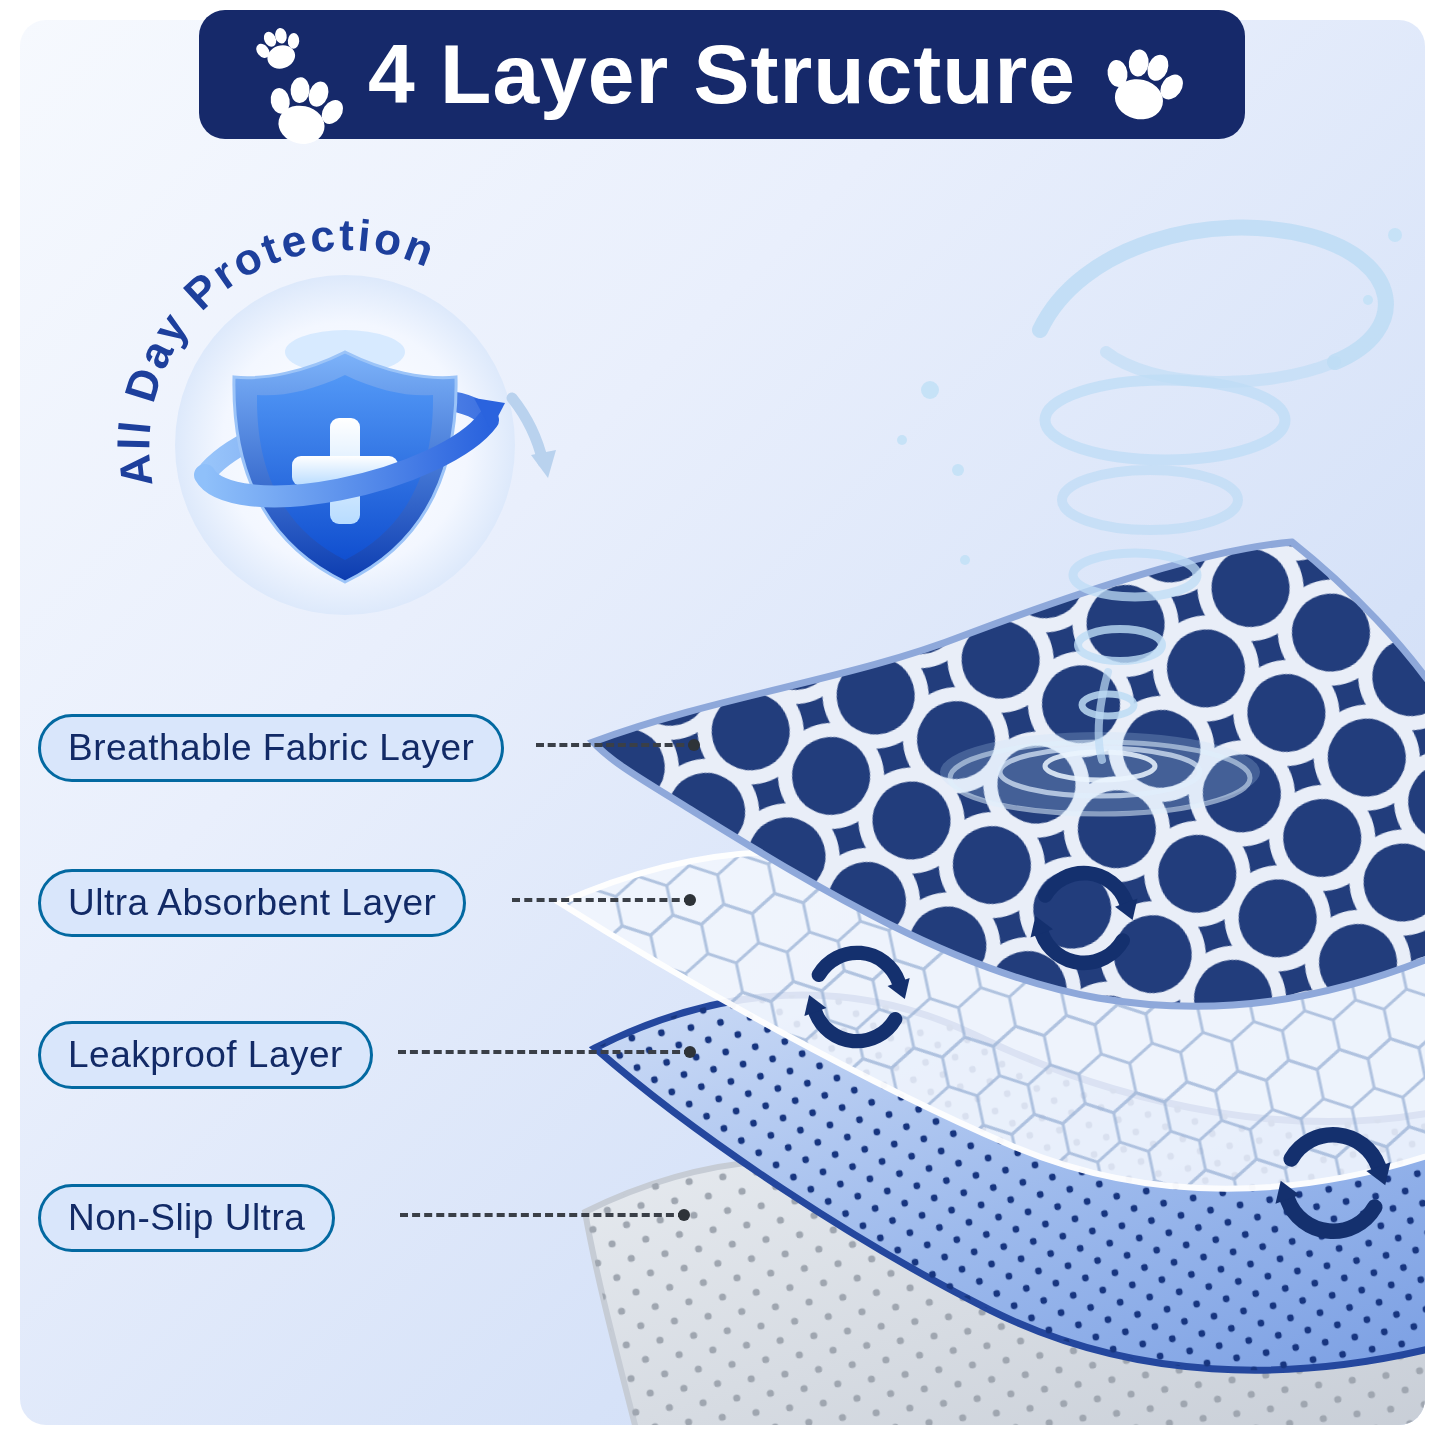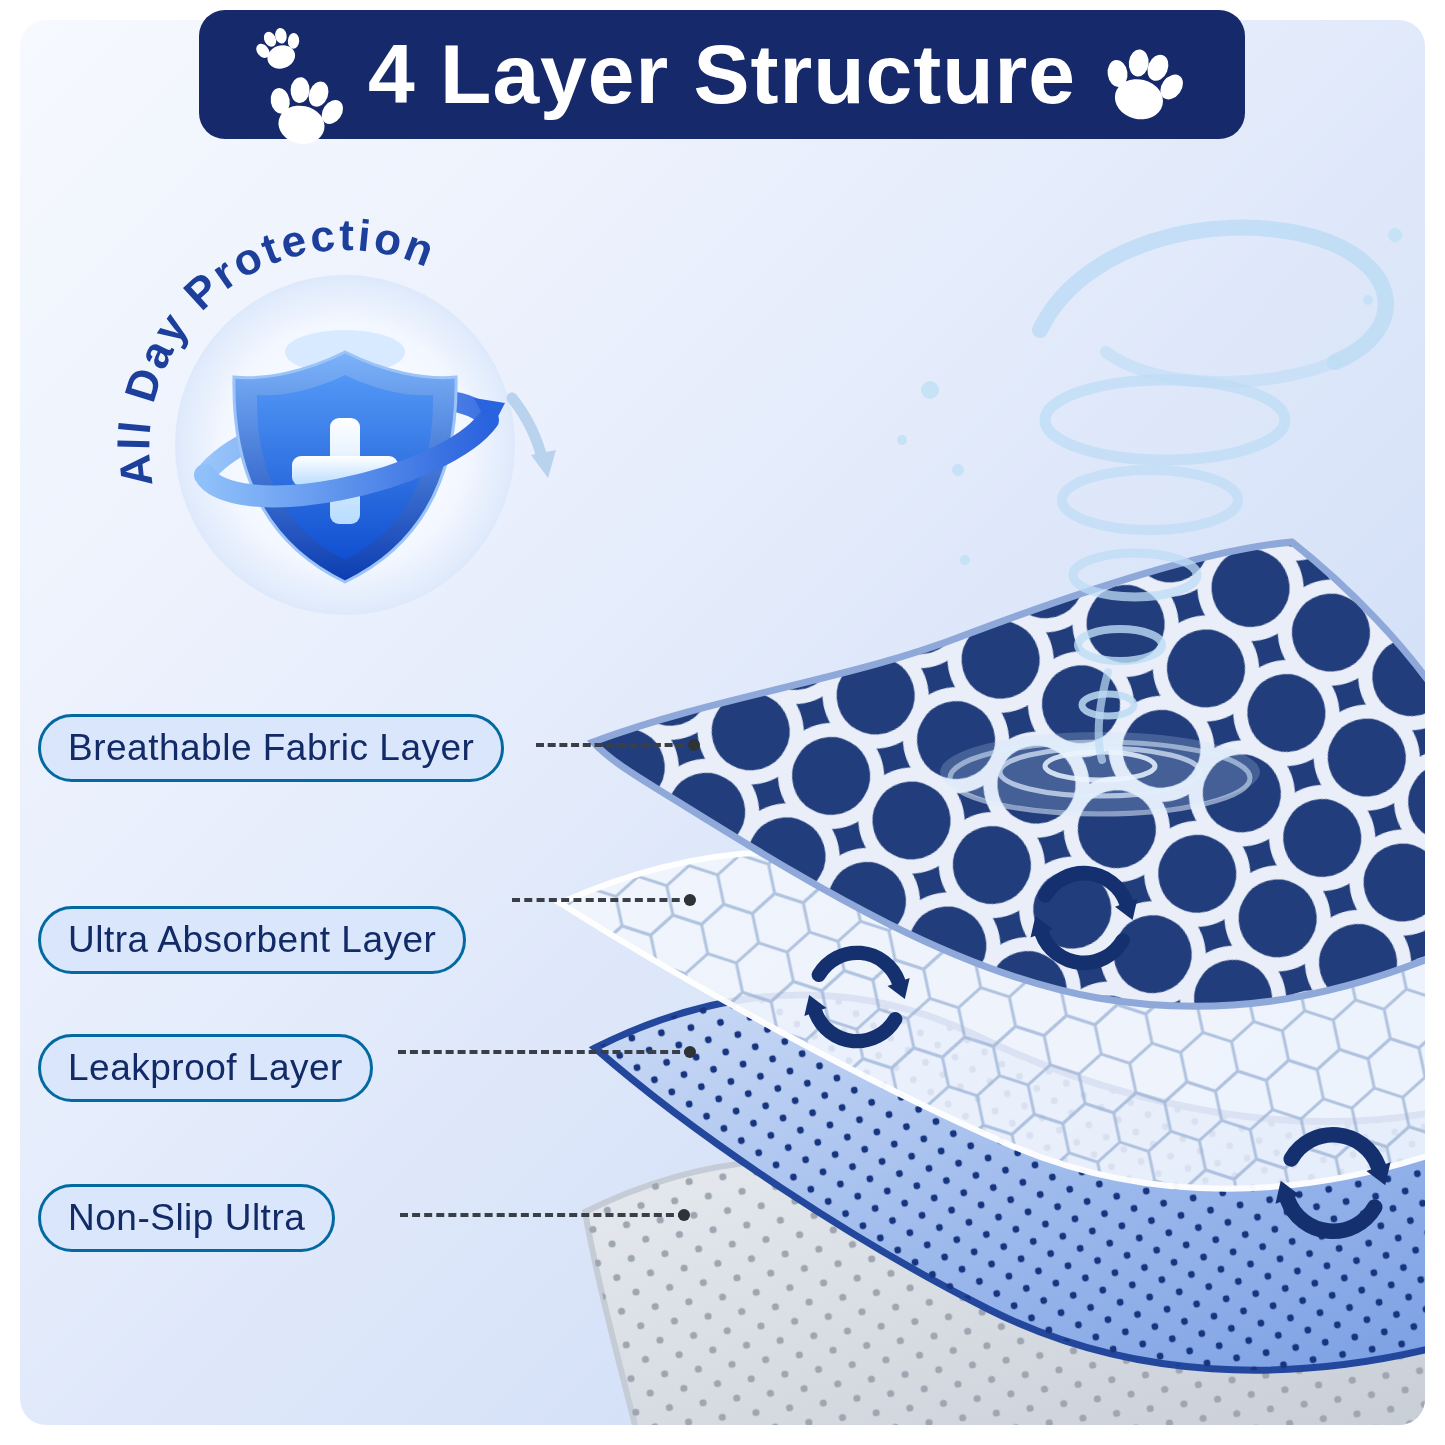--- a/index.html
+++ b/index.html
@@ -15,22 +15,22 @@
   .paw{position:absolute;}
   .paw svg{width:100%;height:auto;display:block;color:#ffffff;}
   .paw-left-small{left:54px;top:14px;width:52px;transform:rotate(-18deg);}
   .paw-left-big{left:62px;top:60px;width:86px;transform:rotate(12deg);}
   .paw-right{right:58px;top:32px;width:90px;transform:rotate(14deg);}
 
   .pill{position:absolute;display:inline-flex;align-items:center;height:62px;padding:0 27px;
         background:#d9e6fb;border:3px solid #0369a1;border-radius:36px;color:#122a66;
         font-size:37px;font-weight:400;letter-spacing:.5px;white-space:nowrap;z-index:6;}
   .pill-1{left:38px;top:714px;}
-  .pill-2{left:38px;top:869px;margin-top:37px;}
-  .pill-3{left:38px;top:1021px;margin-top:13px;}
+  .pill-2{left:38px;top:869px;}
+  .pill-3{left:38px;top:1021px;}
   .pill-4{left:38px;top:1184px;}
 
   .connector{position:absolute;height:0;border-top:4px dashed #3a3f47;z-index:5;}
   .connector::after{content:"";position:absolute;right:-4px;top:-8px;width:12px;height:12px;
                     border-radius:50%;background:#2e3338;}
   .c1{left:536px;top:743px;width:160px;}
   .c2{left:512px;top:898px;width:180px;}
   .c3{left:398px;top:1050px;width:294px;}
   .c4{left:400px;top:1213px;width:286px;}
 </style>

